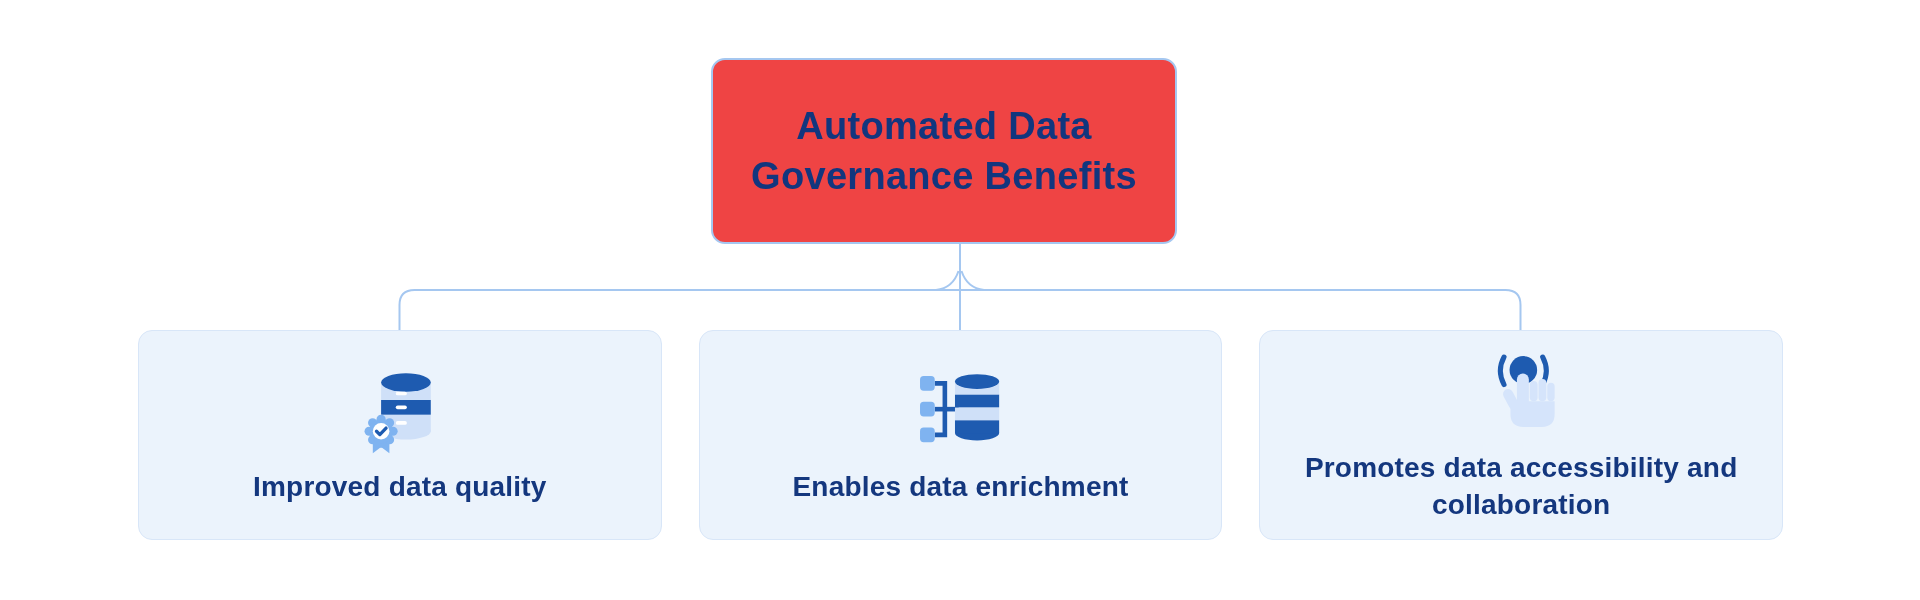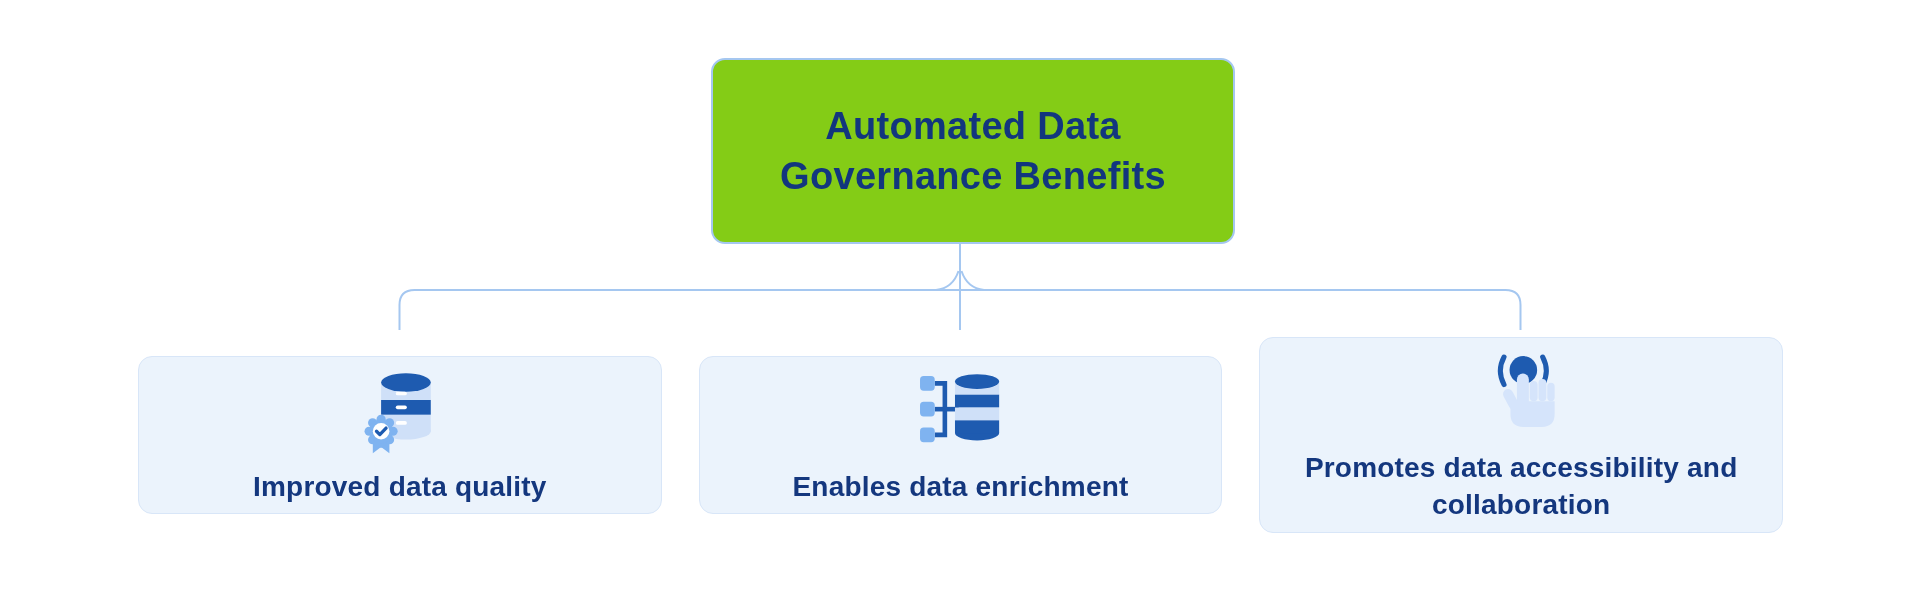--- a/index.html
+++ b/index.html
@@ -15,24 +15,24 @@
     position: absolute;
     inset: 0;
     width: 1920px;
     height: 600px;
     pointer-events: none;
   }
   .root-node {
     position: absolute;
     left: 711px;
     top: 58px;
-    width: 524px;
+    width: 466px;
     height: 186px;
     box-sizing: border-box;
-    background: #84cc16;
+    background: #ef4444;
     border: 2px solid #A5C7F0;
     border-radius: 14px;
     display: flex;
     align-items: center;
     justify-content: center;
     text-align: center;
     padding: 0 26px;
   }
   .root-node .root-title {
     font-size: 38px;
@@ -42,21 +42,20 @@
     letter-spacing: 0.3px;
   }
   .cards-row {
     position: absolute;
     left: 138px;
     top: 330px;
     width: 1645px;
     height: 210px;
     display: flex;
     gap: 37px;
-    align-items: center;
   }
   .benefit-card {
     flex: 1 1 0;
     box-sizing: border-box;
     background: #EBF3FC;
     border: 1.5px solid #D8E6F8;
     border-radius: 14px;
     display: flex;
     flex-direction: column;
     align-items: center;

